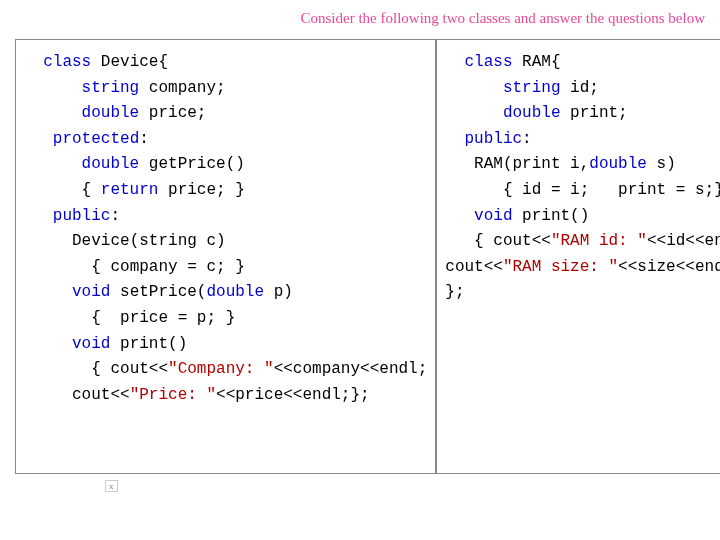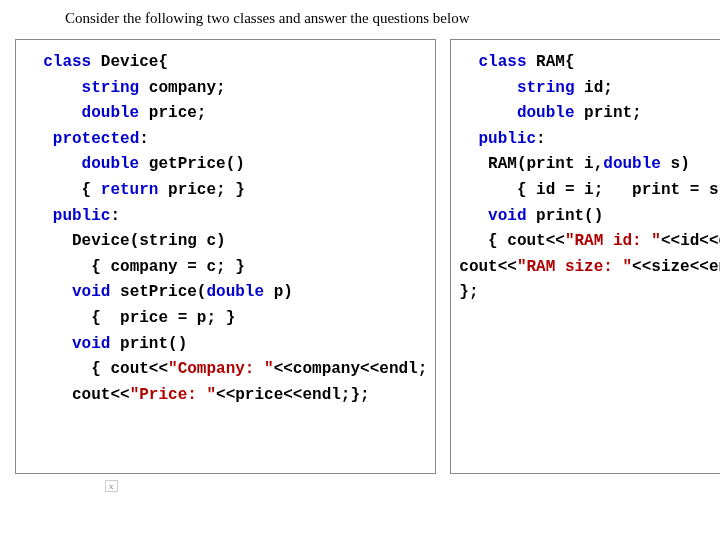--- a/index.html
+++ b/index.html
@@ -7,26 +7,26 @@
     padding: 10px 15px;
     font-family: "Times New Roman", serif;
     font-size: 15px;
     background: #fff;
     width: 720px;
     box-sizing: border-box;
   }
   .prompt {
     margin: 0 0 12px 50px;
     font-size: 15px;
-    color: #000000;
+    color: #ec4899;
+    text-align: right;
   }
   .cols {
     display: flex;
-    gap: 14px;
-    font-weight: bold;
+    gap: 0;
   }
   .codebox {
     border: 1px solid #888;
     padding: 10px 8px;
     box-sizing: border-box;
     height: 435px;
   }
   .left { flex: 1 1 53%; }
   .right { flex: 1 1 47%; }
   pre {

